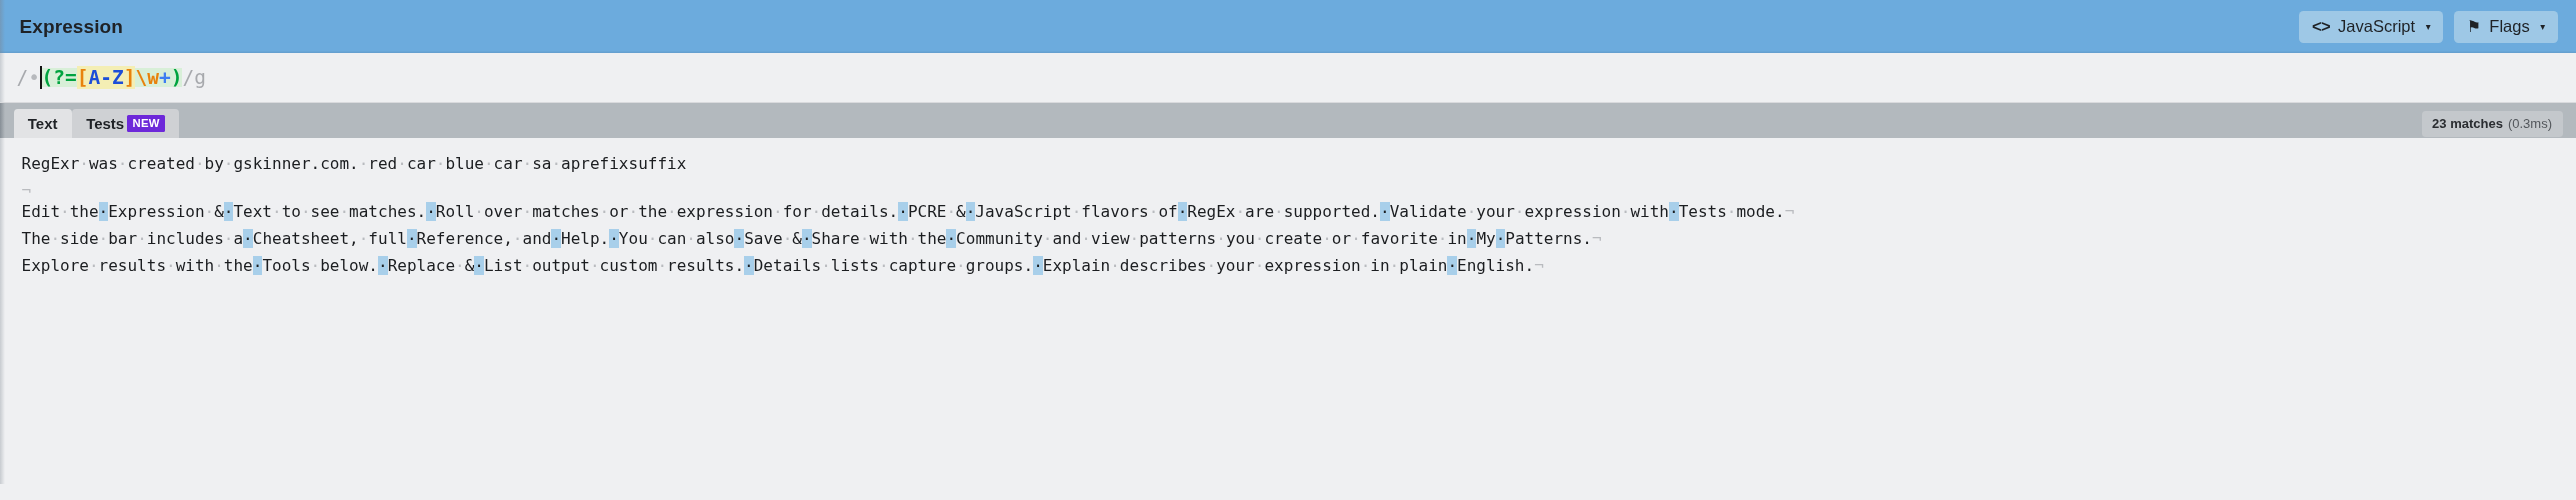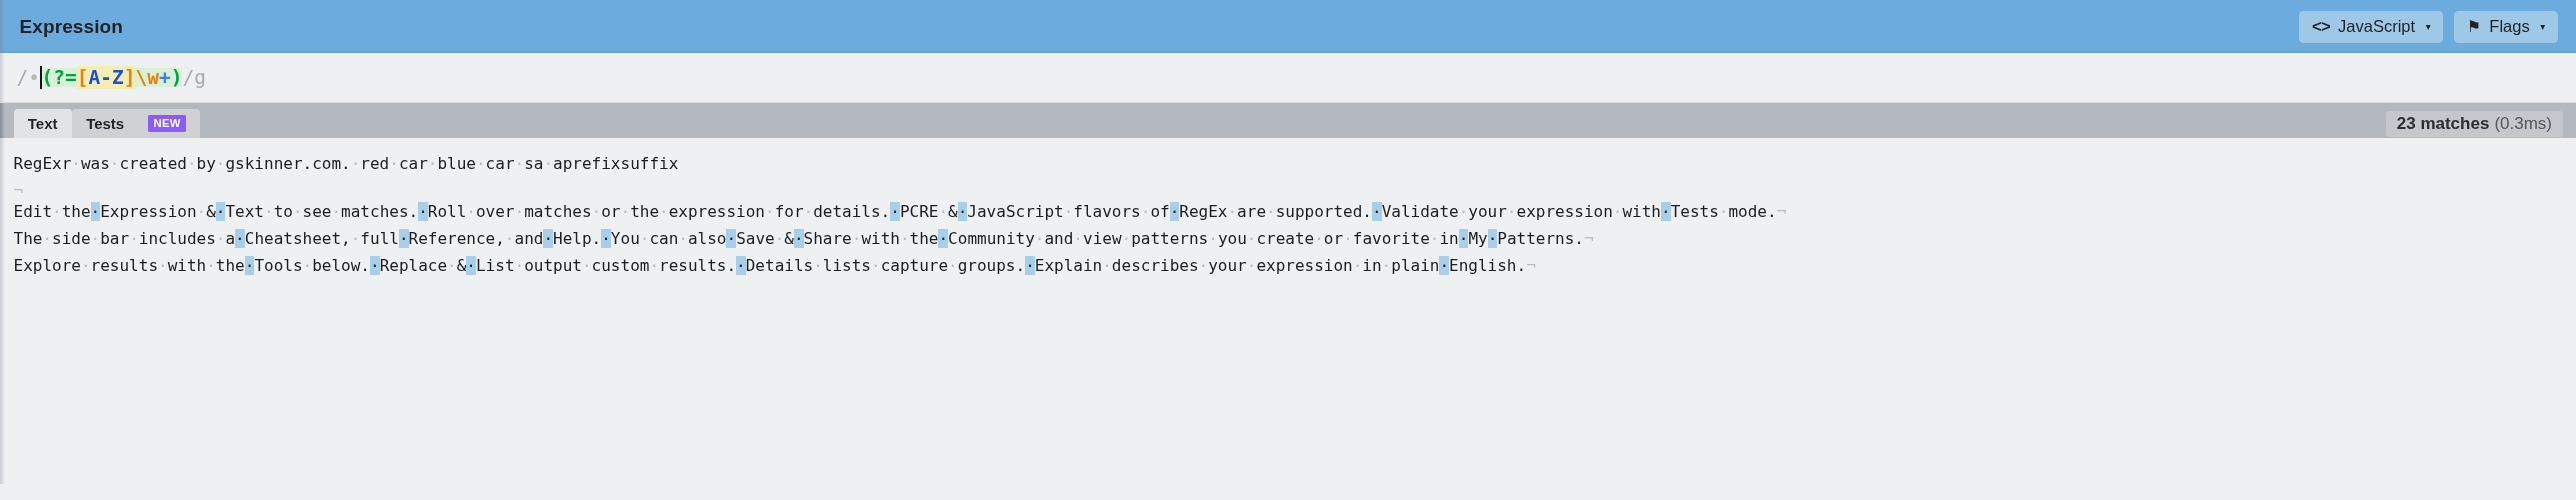--- a/index.html
+++ b/index.html
@@ -108,49 +108,49 @@
     padding: 0 14.3px;
     border-radius: 3.8px 3.8px 0 0;
     font-size: 15px; font-weight: bold;
     color: #1f2226;
     cursor: pointer;
     user-select: none;
   }
   .tab.active { background: #e2e3e5; }
   .tab.inactive { background: #cfd1d4; }
   .badge {
-    margin-left: 24px;
-    background: #8b5cf6;
+    margin-left: 3px;
+    background: #6d28d9;
     color: #ffffff;
     font-size: 11.3px; font-weight: bold;
     letter-spacing: 0.3px;
     padding: 2.3px 5.3px 3px 5.3px;
     border-radius: 1.5px;
     line-height: 1;
   }
   .tab-spacer { flex: 1 1 auto; }
   .matches {
     height: 25.5px;
     display: flex; align-items: center;
     background: #c4c8cc;
     border-radius: 3.8px;
     padding: 0 10.5px;
     margin-bottom: 1.5px;
-    font-size: 17px;
+    font-size: 13px;
     color: #2a2d31;
   }
   .matches b { font-weight: bold; }
   .matches .time { color: #53575c; margin-left: 5px; font-weight: normal; }
 
   
   .textpane {
     position: relative;
     background: #eff0f2;
     height: 346px;
-    padding: 15px 0 0 0;
+    padding: 15px 0 0 8px;
     overflow: hidden;
   }
   .textpane::before {
     content: "";
     position: absolute; left: 0; top: 0; bottom: 0; width: 5.3px;
     background: linear-gradient(to right, rgba(150,158,166,0.45), rgba(150,158,166,0));
     z-index: 3;
   }
   .doc {
     font-family: "DejaVu Sans Mono", monospace;

